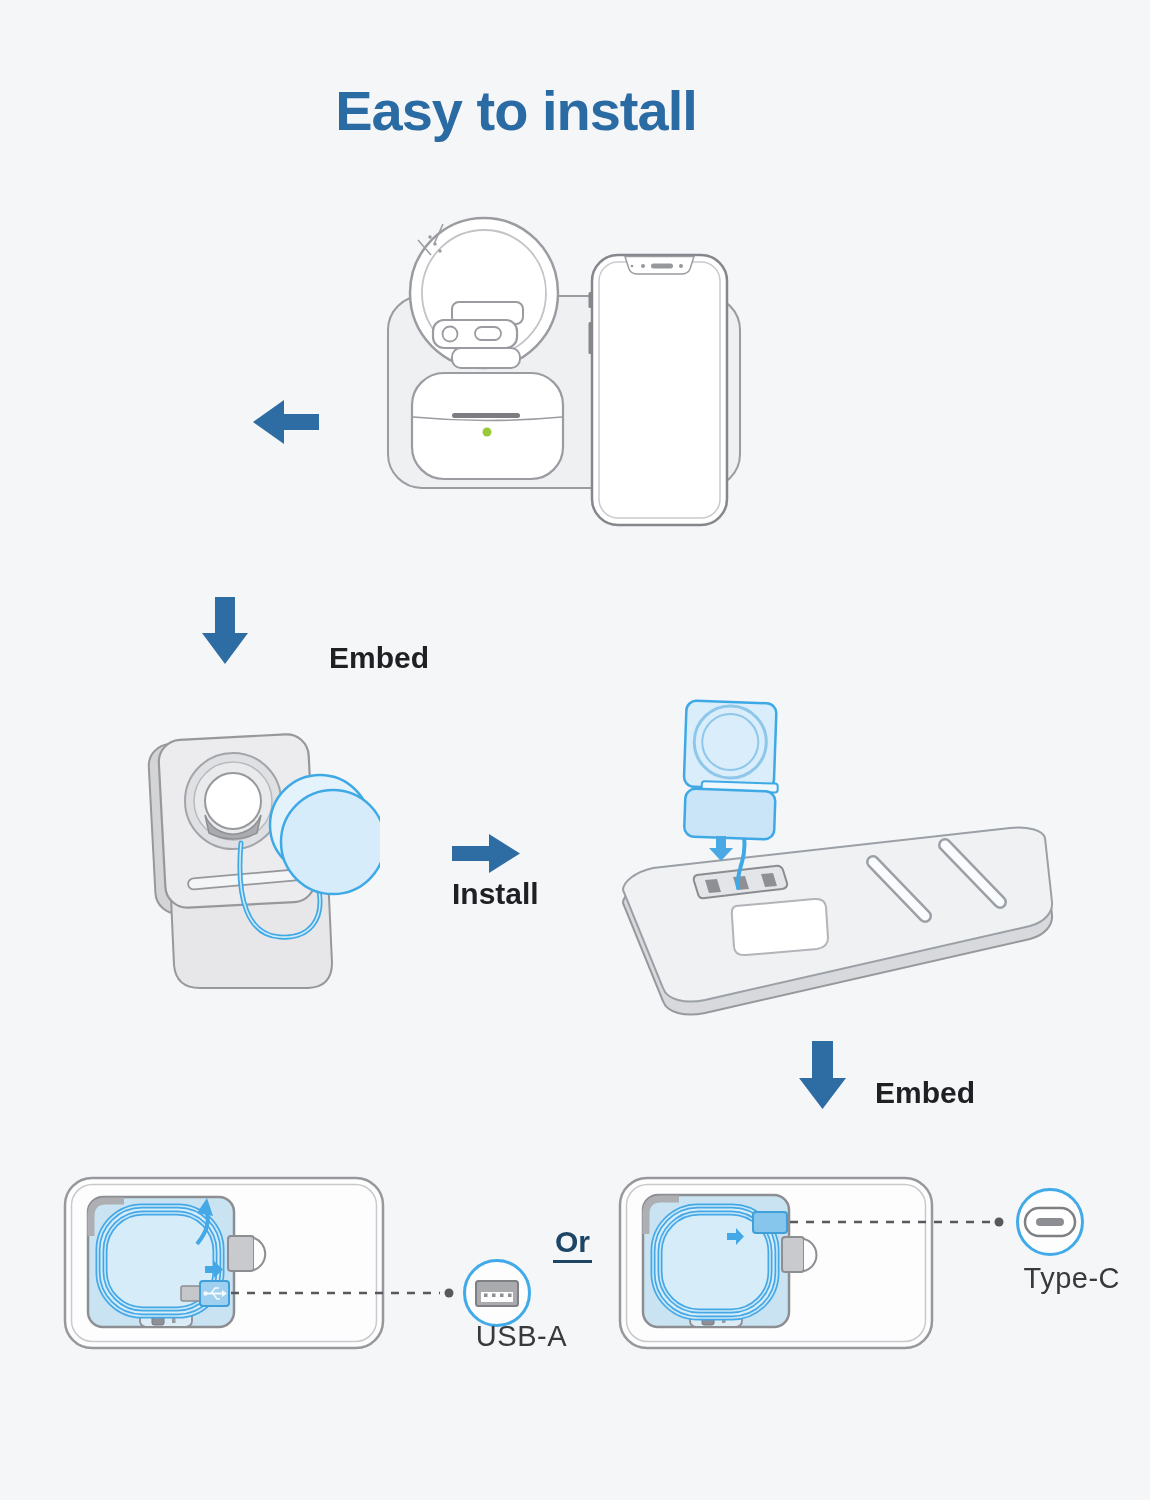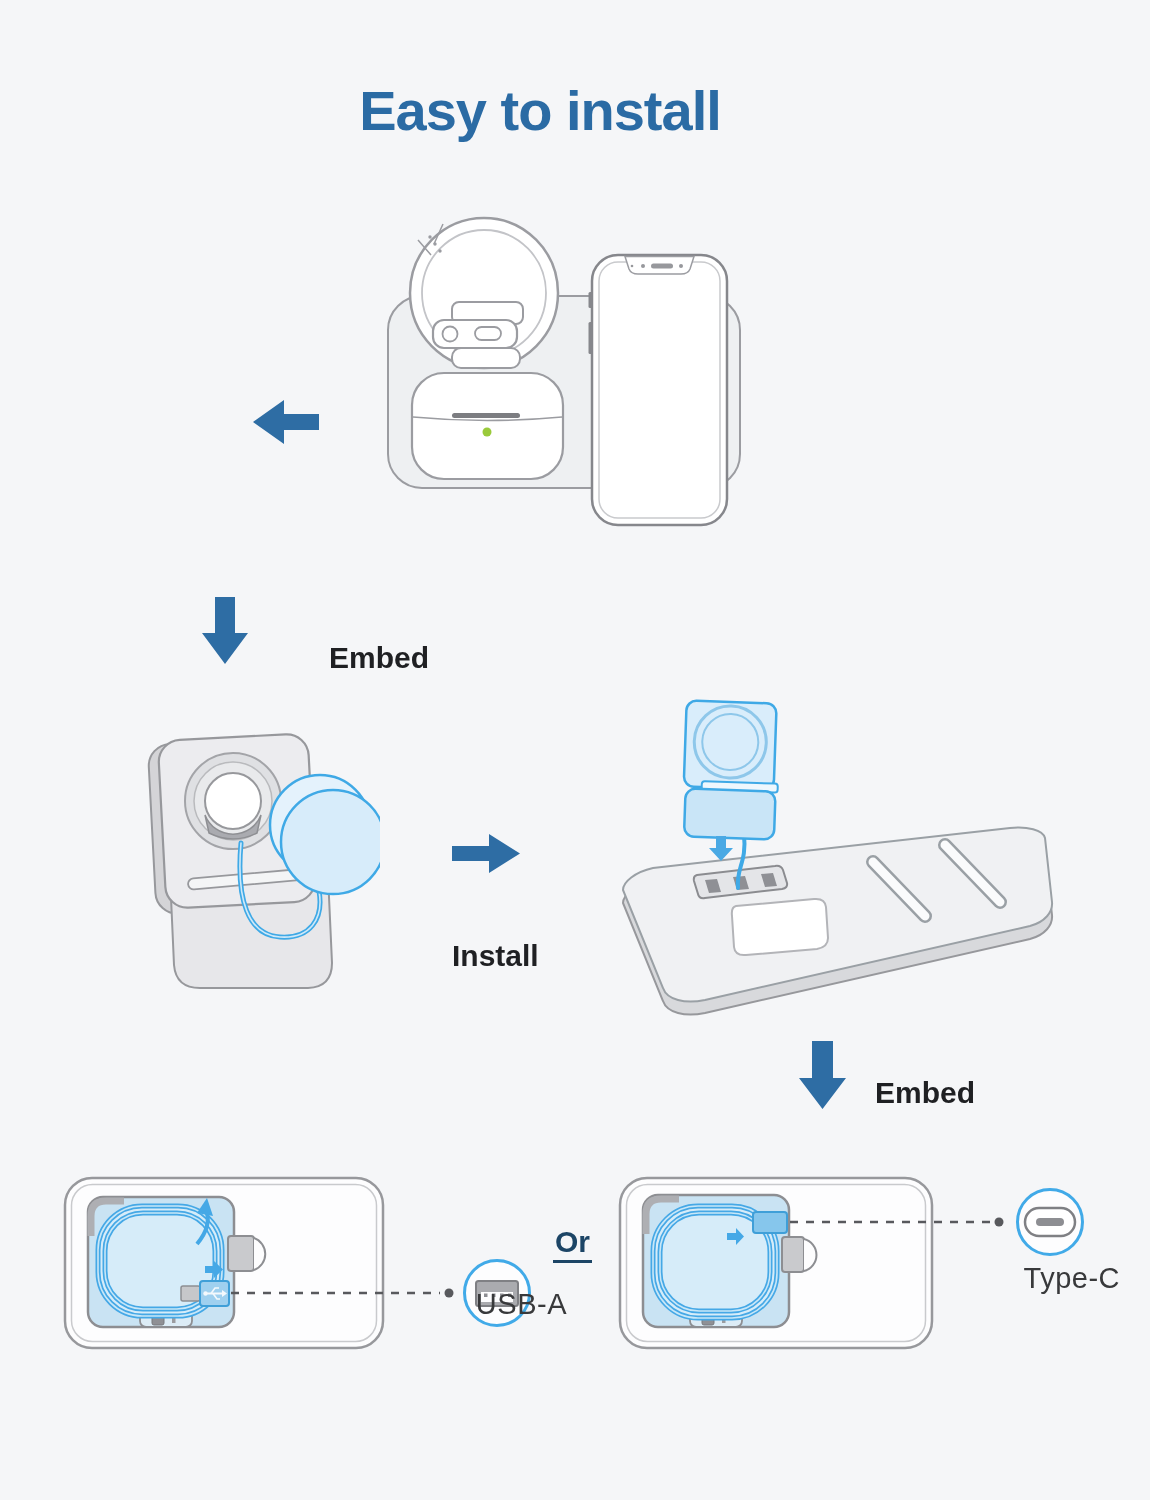--- a/index.html
+++ b/index.html
@@ -14,21 +14,20 @@
     --outline:#97989c;
   }
   html,body{margin:0;padding:0;}
   body{font-family:"Liberation Sans", sans-serif;}
   .page{position:relative;width:1150px;height:1500px;background:var(--bg);overflow:hidden;}
   .abs{position:absolute;}
   .title{
     position:absolute;left:0;top:78px;width:1032px;margin:0;
     text-align:center;font-size:56px;font-weight:bold;letter-spacing:-1px;
     color:var(--title-blue);
-    padding-left:24px;
   }
   .step-label{
     position:absolute;font-size:30px;font-weight:bold;color:var(--ink);
     white-space:nowrap;
     margin-top:22px;
   }
   .port-label{
     position:absolute;font-size:29px;font-weight:400;color:var(--label-gray);
     width:140px;text-align:right;white-space:nowrap;letter-spacing:0.5px;
   }
@@ -114,21 +113,21 @@
     </g>
     <g>
       <circle cx="180" cy="100" r="50" fill="#e4f2fc" stroke="#3fa9e6" stroke-width="2.5"></circle>
       <circle cx="193" cy="117" r="52" fill="#d7ecfa" stroke="#3fa9e6" stroke-width="2.5"></circle>
     </g>
   </svg>
 
   <svg class="abs" style="left:452px;top:831px" width="68" height="45" viewBox="0 0 68 45">
     <polygon points="0,15 37,15 37,3 68,22.5 37,42 37,30 0,30" fill="#2e6da4"></polygon>
   </svg>
-  <div class="step-label" style="left:452px;top:917px">Install</div>
+  <div class="step-label" style="left:452px;top:855px">Install</div>
 
   <svg class="abs" style="left:615px;top:690px" width="450" height="330" viewBox="0 0 450 330">
     <g>
       <path d="M 8 213 C 8 205, 20 195, 38 191 L 395 151 C 412 149, 428 153, 430 161 L 437 225 C 438 235, 430 245, 415 249 L 90 323 C 70 327, 52 323, 48 311 Z" fill="#d8d9dc" stroke="#97989c" stroke-width="2"></path>
       <path d="M 8 200 C 8 192, 20 182, 38 178 L 395 138 C 412 136, 428 140, 430 148 L 437 212 C 438 222, 430 232, 415 236 L 90 310 C 70 314, 52 310, 48 298 Z" fill="#f0f1f3" stroke="#9aa0a5" stroke-width="2"></path>
       <line x1="258" y1="172" x2="310" y2="226" stroke="#9aa0a5" stroke-width="14" stroke-linecap="round"></line>
       <line x1="258" y1="172" x2="310" y2="226" stroke="#fafbfc" stroke-width="9" stroke-linecap="round"></line>
       <line x1="330" y1="155" x2="385" y2="212" stroke="#9aa0a5" stroke-width="14" stroke-linecap="round"></line>
       <line x1="330" y1="155" x2="385" y2="212" stroke="#fafbfc" stroke-width="9" stroke-linecap="round"></line>
       <path d="M 121 216 L 199 209 Q 210 208 211 217 L 213 248 Q 213 257 202 259 L 131 265 Q 120 266 119 257 L 117 226 Q 116 217 121 216 Z" fill="#ffffff" stroke="#b3b4b8" stroke-width="2"></path>
@@ -203,21 +202,21 @@
   <div class="port-icon" style="left:463px;top:1259px">
     <svg width="62" height="62" viewBox="0 0 62 62">
       <rect x="10" y="19" width="42" height="25" rx="2.5" fill="#aaabaf" stroke="#7f8084" stroke-width="2"></rect>
       <rect x="15" y="30" width="32" height="10" fill="#fdfdfe"></rect>
       <rect x="18" y="31.5" width="3.5" height="3.5" fill="#8d8e92"></rect>
       <rect x="26" y="31.5" width="3.5" height="3.5" fill="#8d8e92"></rect>
       <rect x="34" y="31.5" width="3.5" height="3.5" fill="#8d8e92"></rect>
       <rect x="42" y="31.5" width="3.5" height="3.5" fill="#8d8e92"></rect>
     </svg>
   </div>
-  <div class="port-label" style="left:427px;top:1288px">USB-A</div>
+  <div class="port-label" style="left:427px;top:1320px">USB-A</div>
 
   <div class="or-label">Or</div>
 
   <svg class="abs" style="left:613px;top:1170px" width="335" height="186" viewBox="0 0 335 186">
     <g>
       <rect x="7" y="8" width="312" height="170" rx="27" fill="#fdfdfe" stroke="#97989c" stroke-width="2.5"></rect>
       <rect x="13.5" y="14.5" width="299" height="157" rx="21" fill="none" stroke="#c9cacd" stroke-width="1.5"></rect>
     </g>
     <g>
       <rect x="30" y="25" width="146" height="132" rx="15" fill="#c9e3f3" stroke="#8d8e92" stroke-width="2.5"></rect>

